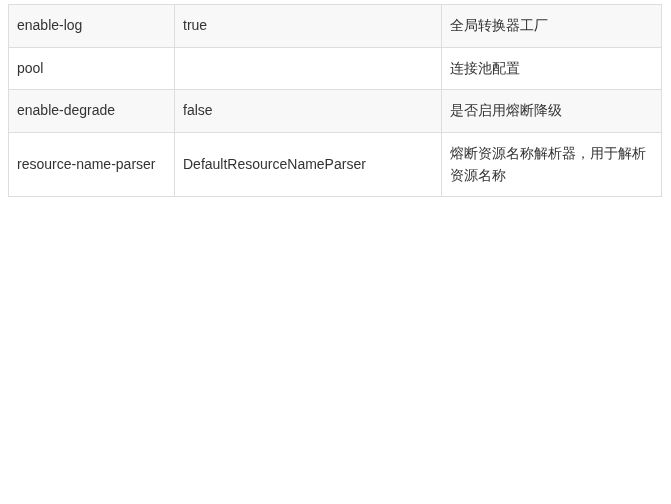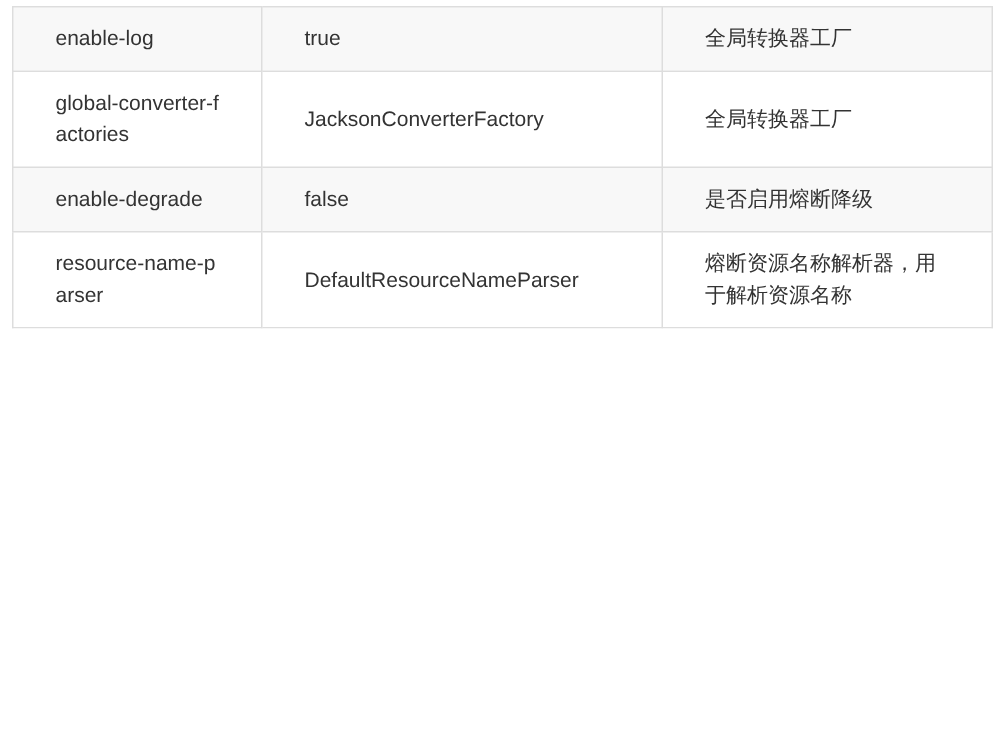--- a/index.html
+++ b/index.html
@@ -12,21 +12,21 @@
     position:relative;
   }
   table{
     border-collapse:collapse;
     width:653px;
     margin:4px 0 0 8px;
     table-layout:fixed;
   }
   td{
     border:1px solid #ddd;
-    padding:10px 28px;
+    padding:10px 8px;
     vertical-align:middle;
     word-break:break-all;
     line-height:1.55;
   }
   col.c1{width:166px}
   col.c2{width:267px}
   col.c3{width:220px}
   tbody tr:nth-child(odd) td{background:#f8f8f8}
   tbody tr:nth-child(even) td{background:#ffffff}
 </style>
@@ -39,23 +39,23 @@
       <col class="c2">
       <col class="c3">
     </colgroup>
   <tbody>
     <tr>
       <td>enable-log</td>
       <td>true</td>
       <td>全局转换器工厂</td>
     </tr>
     <tr>
-      <td>global-converter-factories</td>
-      <td>JacksonConverterFactory</td>
-      <td>全局转换器工厂</td>
+      <td>pool</td>
+      <td></td>
+      <td>连接池配置</td>
     </tr>
     <tr>
       <td>enable-degrade</td>
       <td>false</td>
       <td>是否启用熔断降级</td>
     </tr>
     <tr>
       <td>resource-name-parser</td>
       <td>DefaultResourceNameParser</td>
       <td>熔断资源名称解析器，用于解析资源名称</td>

